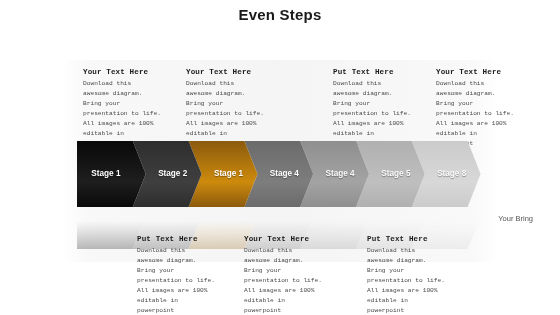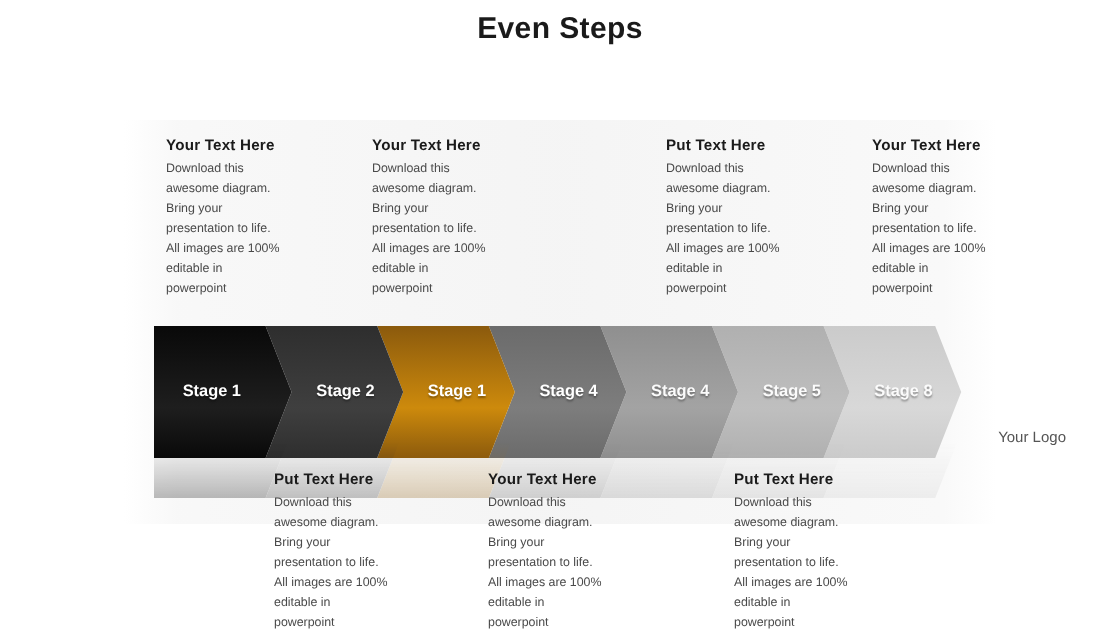--- a/index.html
+++ b/index.html
@@ -49,20 +49,21 @@
         rgba(244,244,244,0.95) 50%,
         rgba(248,248,248,0.85) 94%,
         rgba(255,255,255,0) 100%);
     pointer-events: none;
   }
 
   
   .textblock {
     position: absolute;
     width: 96px;
+    font-family: Liberation Mono, monospace;
   }
   .tb-title {
     font-size: 7.6px;
     font-weight: bold;
     color: #1b1b1b;
     margin-bottom: 3px;
     white-space: nowrap;
     letter-spacing: 0.1px;
   }
   .tb-body {
@@ -71,21 +72,21 @@
     color: #4a4a4a;
   }
   .tb-body span {
     display: block;
   }
 
   
   #band {
     position: absolute;
     left: 77px;
-    top: 163px;
+    top: 141px;
     width: 413px;
     height: 66px;
   }
   #band svg { display: block; }
 
   .stage-label {
     position: absolute;
     height: 66px;
     line-height: 66px;
     font-size: 8.2px;
@@ -321,15 +322,15 @@
           <span>awesome diagram.</span>
           <span>Bring your</span>
           <span>presentation to life.</span>
           <span>All images are 100%</span>
           <span>editable in</span>
           <span>powerpoint</span>
         </div>
       </div>
     </div>
 
-  <div id="logo">Your Logo</div>
+  <div id="logo">Your Bring</div>
 
 </div>
 
 </body></html>

